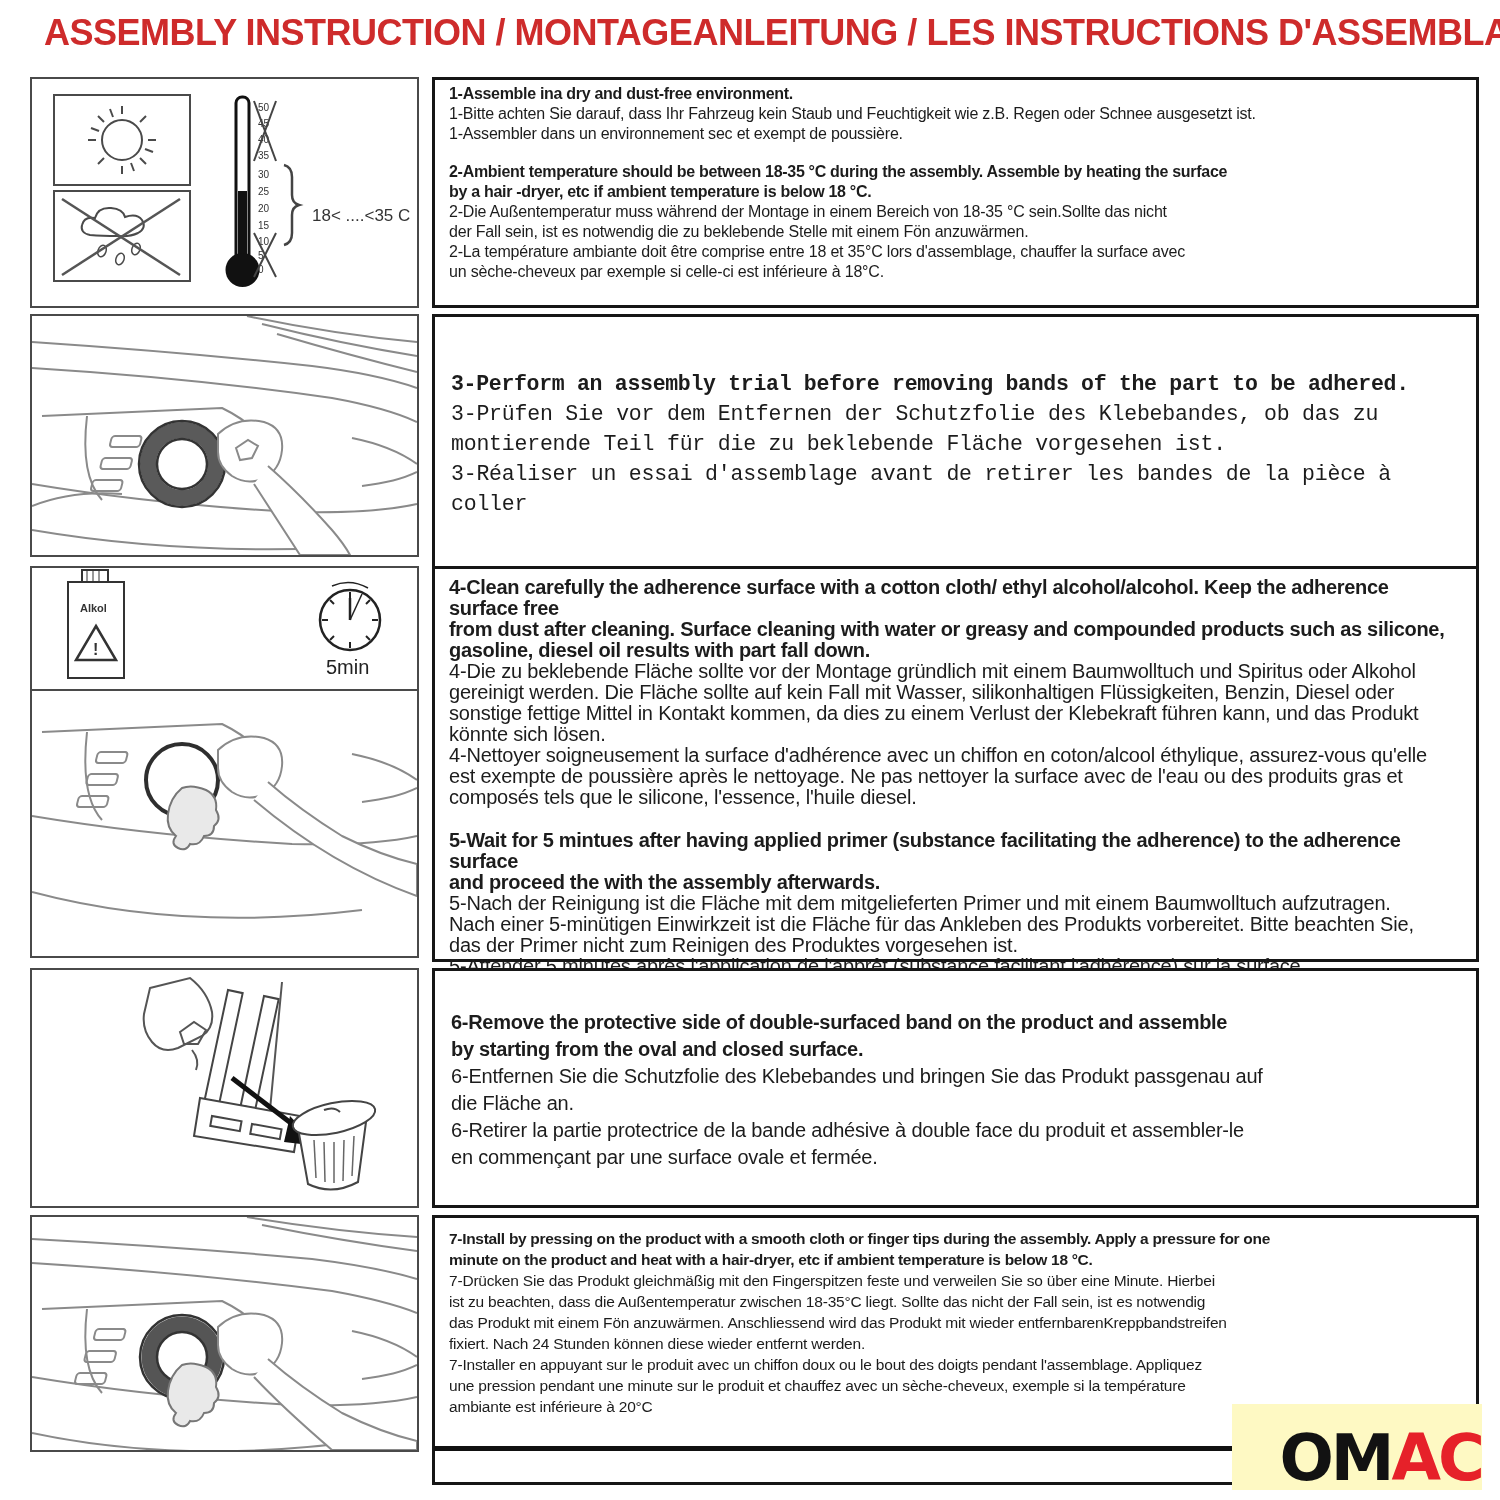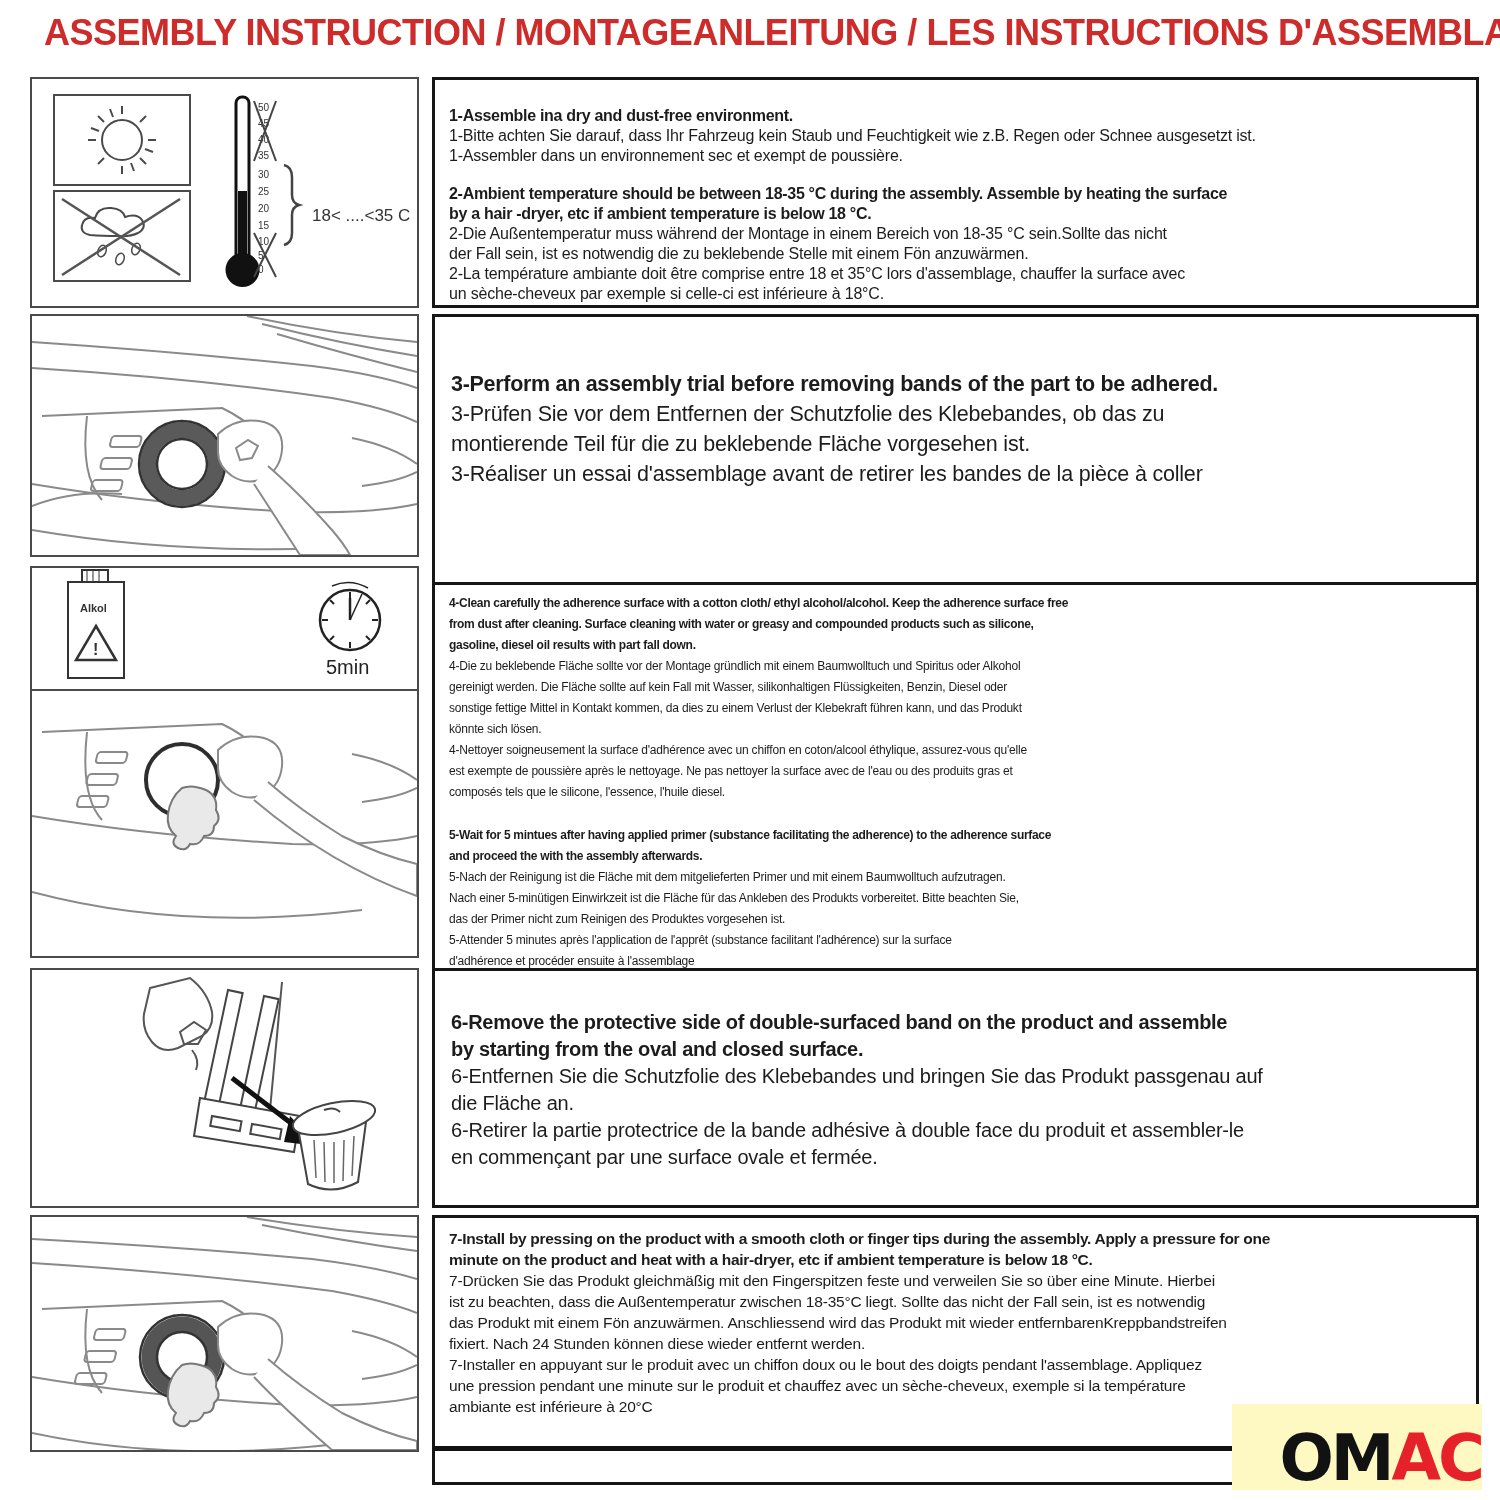--- a/index.html
+++ b/index.html
@@ -8,24 +8,24 @@
   .title{position:absolute;left:44px;top:12px;font-size:36px;font-weight:bold;
          letter-spacing:-0.5px;white-space:nowrap;color:#CE2B2B;}
   .leftbox{position:absolute;left:30px;width:389px;border:2px solid #4a4a4a;
            background:#fff;box-sizing:border-box;}
   .rightbox{position:absolute;left:432px;width:1047px;border:3px solid #161616;
             background:#fff;box-sizing:border-box;}
   p{margin:0;white-space:pre-line;}
   .b{font-weight:bold;letter-spacing:-0.3px;}
   .t1{font-size:16px;line-height:20px;letter-spacing:-0.2px;}
   .t2{font-size:21.5px;line-height:30px;letter-spacing:-0.2px;}
-  .t3{font-size:12px;line-height:21px;letter-spacing:-0.2px;margin-top:16px;}
+  .t3{font-size:20px;line-height:21px;letter-spacing:-0.2px;}
   .t4{font-size:20px;line-height:27px;letter-spacing:-0.2px;}
   .t5{font-size:15.5px;line-height:21px;letter-spacing:-0.2px;}
-  .pad1{padding:26px 14px;}
+  .pad1{padding:4px 14px;}
   .pad2{padding:52px 20px 0 16px;}
   .pad3{padding:8px 14px;}
   .pad4{padding:38px 32px 0 16px;}
   .pad5{padding:10px 14px;}
   .gap1{margin-top:18px;}
   .gap3{margin-top:22px;}
   .rule{position:absolute;left:434px;top:1446px;width:806px;height:5px;background:#111;}
   .logo{position:absolute;left:1232px;top:1404px;width:250px;height:86px;background:#fef9c3;
         display:flex;align-items:flex-end;justify-content:flex-end;
         font-family:"DejaVu Sans",sans-serif;font-weight:900;font-size:64px;
@@ -147,21 +147,21 @@
 
       <g fill="#ffffff" stroke="#8a8a8a" stroke-width="2">
         <path d="M186,118 Q205,100 232,106 Q252,112 250,134 Q248,154 232,162 Q216,170 200,160 Q186,150 186,136 Z"></path>
         <path d="M204,132 l12,-8 l10,6 l-6,12 l-12,2 z" fill="none"></path>
         <path d="M236,150 Q268,178 300,214 Q312,228 318,239 L268,239 Q240,196 222,168"></path>
         <path d="M0,190 Q40,174 90,178" fill="none"></path>
       </g>
     </svg>
   </div>
 
-  <div class="rightbox pad2 t2" style="top:314px;height:312px;">
+  <div class="rightbox pad2 t2" style="top:314px;height:312px;font-family:Liberation Mono, monospace;">
     <p class="b">3-Perform an assembly trial before removing bands of the part to be adhered.</p>
     <p>3-Prüfen Sie vor dem Entfernen der Schutzfolie des Klebebandes, ob das zu
 montierende Teil für die zu beklebende Fläche vorgesehen ist.</p>
     <p>3-Réaliser un essai d'assemblage avant de retirer les bandes de la pièce à coller</p>
   </div>
 
   <div class="leftbox" style="top:566px;height:392px;">
     <svg width="385" height="392" viewBox="0 0 385 392">
 
       <g>

